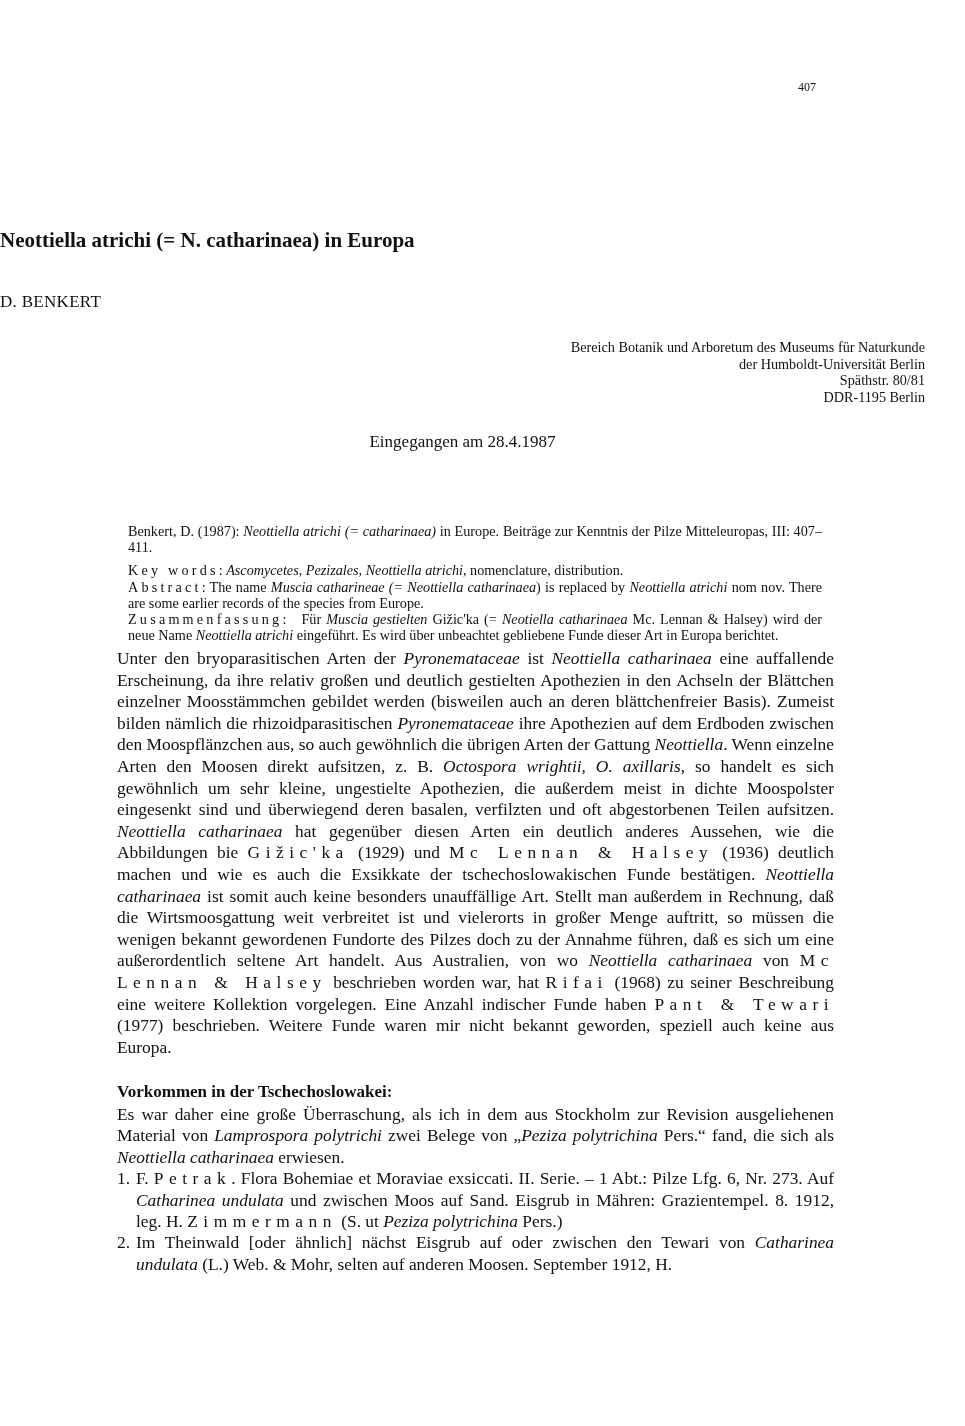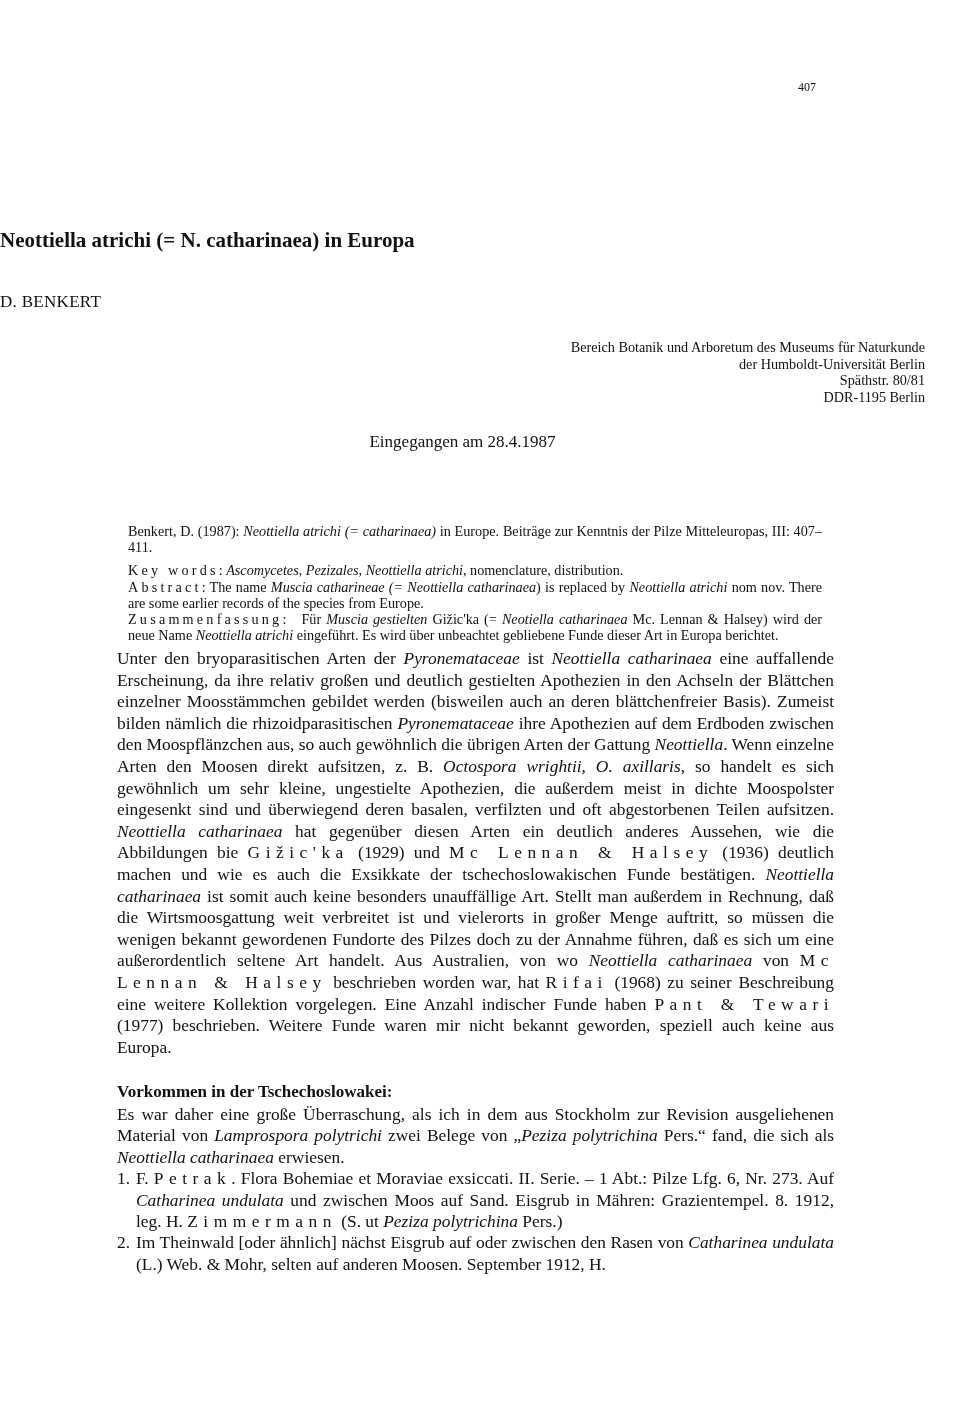--- a/index.html
+++ b/index.html
@@ -54,15 +54,15 @@
 <div class="abs" id="body">
   <p><span>Unter den bryoparasitischen Arten der </span><i>Pyronemataceae</i><span> ist </span><i>Neottiella catharinaea</i><span> eine auffallende Erscheinung, da ihre relativ großen und deutlich gestielten Apothezien in den Achseln der Blättchen einzelner Moosstämmchen gebildet werden (bisweilen auch an deren blättchenfreier Basis). Zumeist bilden nämlich die rhizoidparasitischen </span><i>Pyronemataceae</i><span> ihre Apothezien auf dem Erdboden zwischen den Moospflänzchen aus, so auch gewöhnlich die übrigen Arten der Gattung </span><i>Neottiella</i><span>. Wenn einzelne Arten den Moosen direkt aufsitzen, z. B. </span><i>Octospora wrightii, O. axillaris</i><span>, so handelt es sich gewöhnlich um sehr kleine, ungestielte Apothezien, die außerdem meist in dichte Moospolster eingesenkt sind und überwiegend deren basalen, verfilzten und oft abgestorbenen Teilen aufsitzen. </span><i>Neottiella catharinaea</i><span> hat gegenüber diesen Arten ein deutlich anderes Aussehen, wie die Abbildungen bie </span><span class="sp2">Gižic'ka</span><span> (1929) und </span><span class="sp2">Mc Lennan &amp; Halsey</span><span> (1936) deutlich machen und wie es auch die Exsikkate der tschechoslowakischen Funde bestätigen. </span><i>Neottiella catharinaea</i><span> ist somit auch keine besonders unauffällige Art. Stellt man außerdem in Rechnung, daß die Wirtsmoosgattung weit verbreitet ist und vielerorts in großer Menge auftritt, so müssen die wenigen bekannt gewordenen Fundorte des Pilzes doch zu der Annahme führen, daß es sich um eine außerordentlich seltene Art handelt. Aus Australien, von wo </span><i>Neottiella catharinaea</i><span> von </span><span class="sp2">Mc Lennan &amp; Halsey</span><span> beschrieben worden war, hat </span><span class="sp2">Rifai</span><span> (1968) zu seiner Beschreibung eine weitere Kollektion vorgelegen. Eine Anzahl indischer Funde haben </span><span class="sp2">Pant &amp; Tewari</span><span> (1977) beschrieben. Weitere Funde waren mir nicht bekannt geworden, speziell auch keine aus Europa.</span></p>
 </div>
 
 <div class="abs" id="section-heading">Vorkommen in der Tschechoslowakei:</div>
 
 <div class="abs" id="section">
   <p><span>Es war daher eine große Überraschung, als ich in dem aus Stockholm zur Revision ausgeliehenen Material von </span><i>Lamprospora polytrichi</i><span> zwei Belege von „</span><i>Peziza polytrichina</i><span> Pers.“ fand, die sich als </span><i>Neottiella catharinaea</i><span> erwiesen.</span></p>
   <ol>
     <li><span class="num">1.</span><span>F. </span><span class="sp2">Petrak</span><span>. Flora Bohemiae et Moraviae exsiccati. II. Serie. – 1 Abt.: Pilze Lfg. 6, Nr. 273. Auf </span><i>Catharinea undulata</i><span> und zwischen Moos auf Sand. Eisgrub in Mähren: Grazientempel. 8. 1912, leg. H. </span><span class="sp2">Zimmermann</span><span> (S. ut </span><i>Peziza polytrichina</i><span> Pers.)</span></li>
-    <li><span class="num">2.</span><span>Im Theinwald [oder ähnlich] nächst Eisgrub auf oder zwischen den Rasen von </span><i>Catharinea undulata</i><span> (L.) Web. &amp; Mohr, selten auf anderen Moosen. September 1912, H.</span></li>
+    <li><span class="num">2.</span><span>Im Theinwald [oder ähnlich] nächst Eisgrub auf oder zwischen den Tewari von </span><i>Catharinea undulata</i><span> (L.) Web. &amp; Mohr, selten auf anderen Moosen. September 1912, H.</span></li>
   </ol>
 </div>
 
 </body></html>

